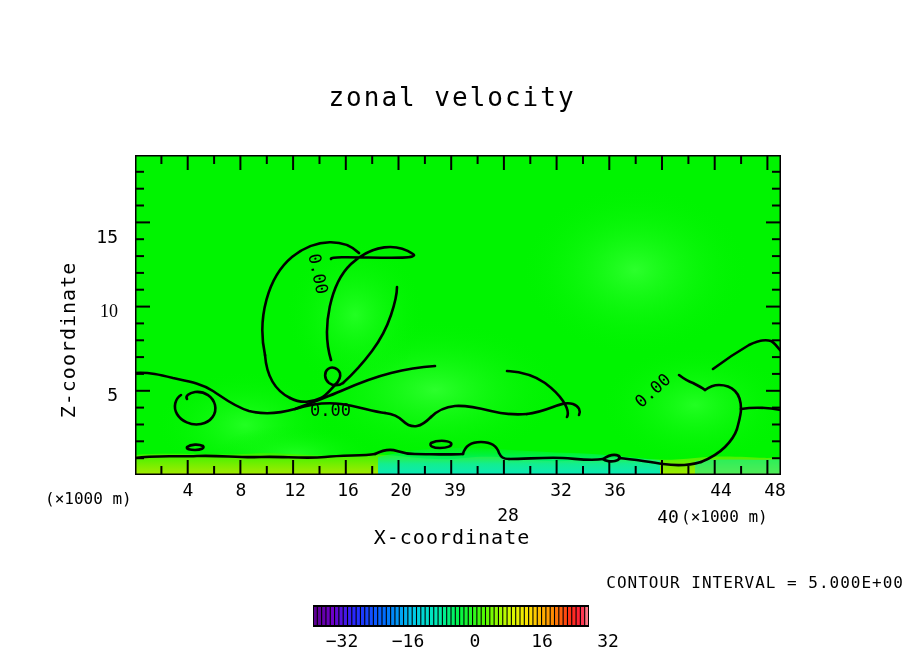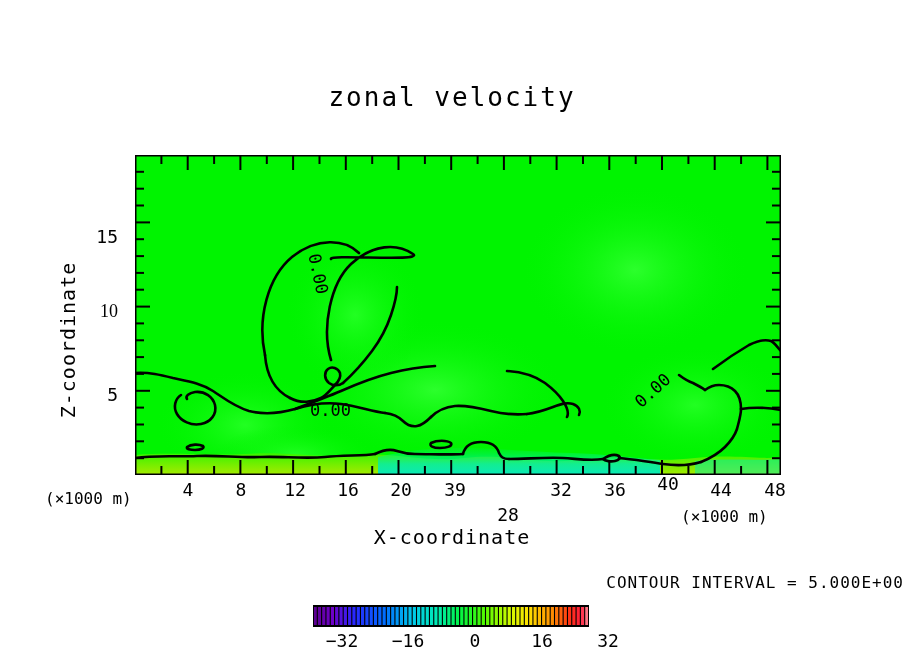--- a/index.html
+++ b/index.html
@@ -41,21 +41,21 @@
 
   <div class="txt xtl" style="left:168px;top:481px;">4</div>
   <div class="txt xtl" style="left:221px;top:481px;">8</div>
   <div class="txt xtl" style="left:275px;top:481px;">12</div>
   <div class="txt xtl" style="left:328px;top:481px;">16</div>
   <div class="txt xtl" style="left:381px;top:481px;">20</div>
   <div class="txt xtl" style="left:435px;top:481px;">39</div>
   <div class="txt xtl" style="left:488px;top:481px;margin-top:25px;">28</div>
   <div class="txt xtl" style="left:541px;top:481px;">32</div>
   <div class="txt xtl" style="left:595px;top:481px;">36</div>
-  <div class="txt xtl" style="left:648px;top:475px;">40</div>
+  <div class="txt xtl" style="left:648px;top:508px;">40</div>
   <div class="txt xtl" style="left:701px;top:481px;">44</div>
   <div class="txt xtl" style="left:755px;top:481px;">48</div>
 
   <svg class="plotsvg" width="646" height="320" viewBox="0 0 646 320">
     <defs>
       <clipPath id="plotclip">
           <rect x="0" y="0" width="646" height="320"></rect>
         </clipPath>
 
       <radialGradient id="g1" cx="50%" cy="50%" r="50%">

